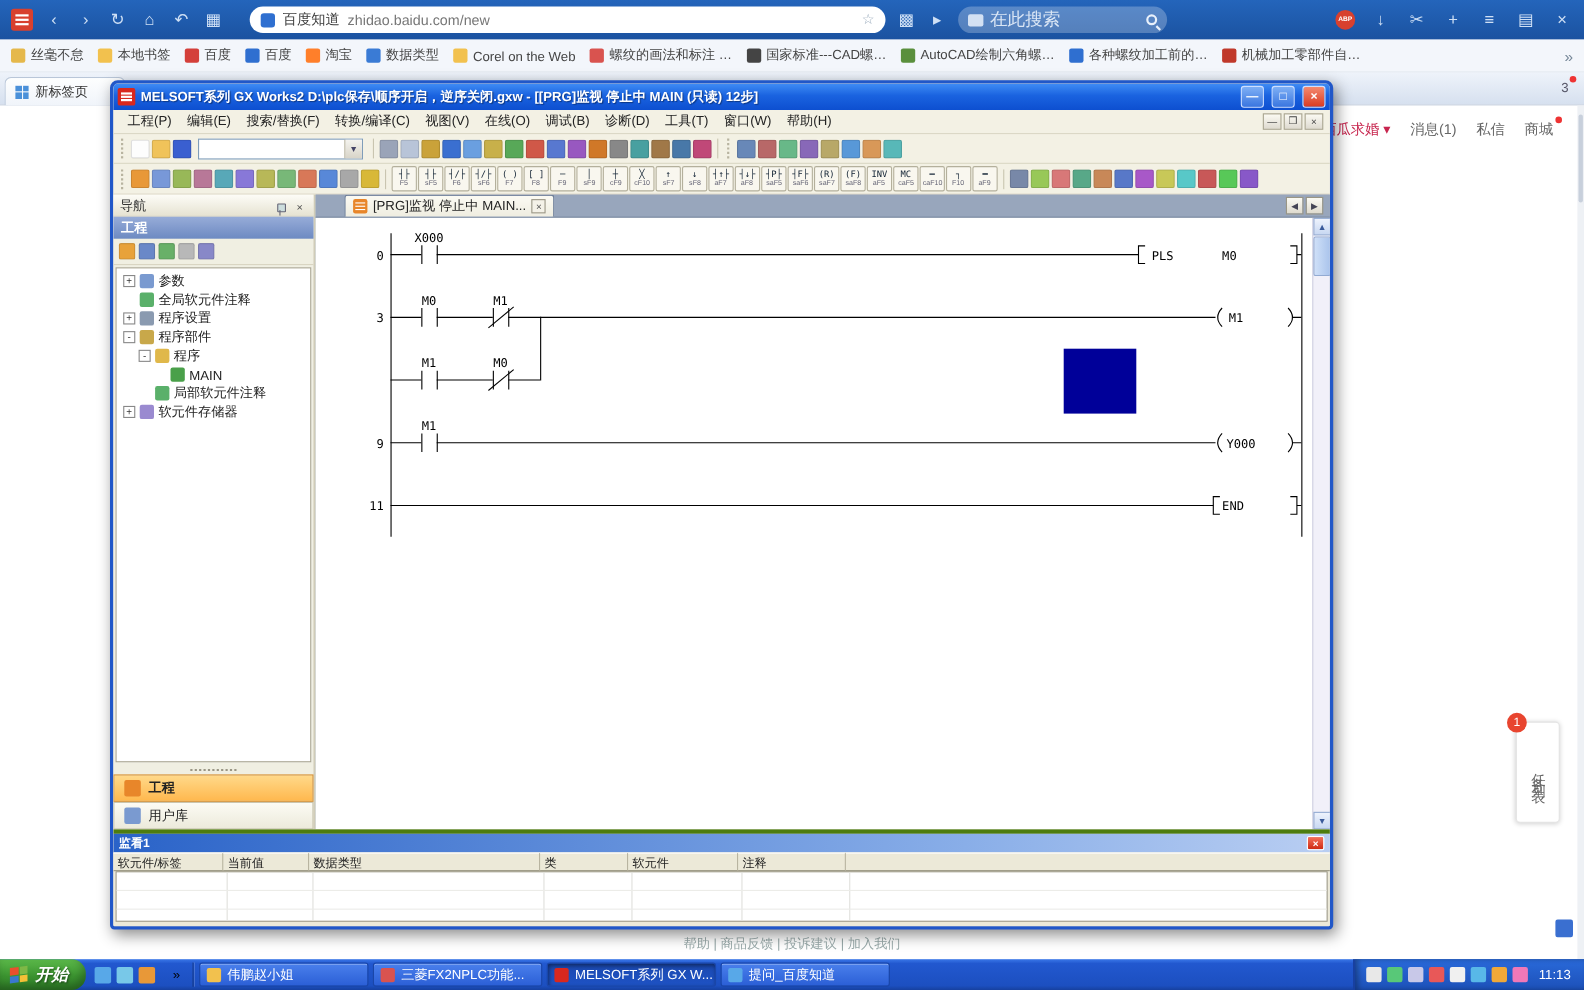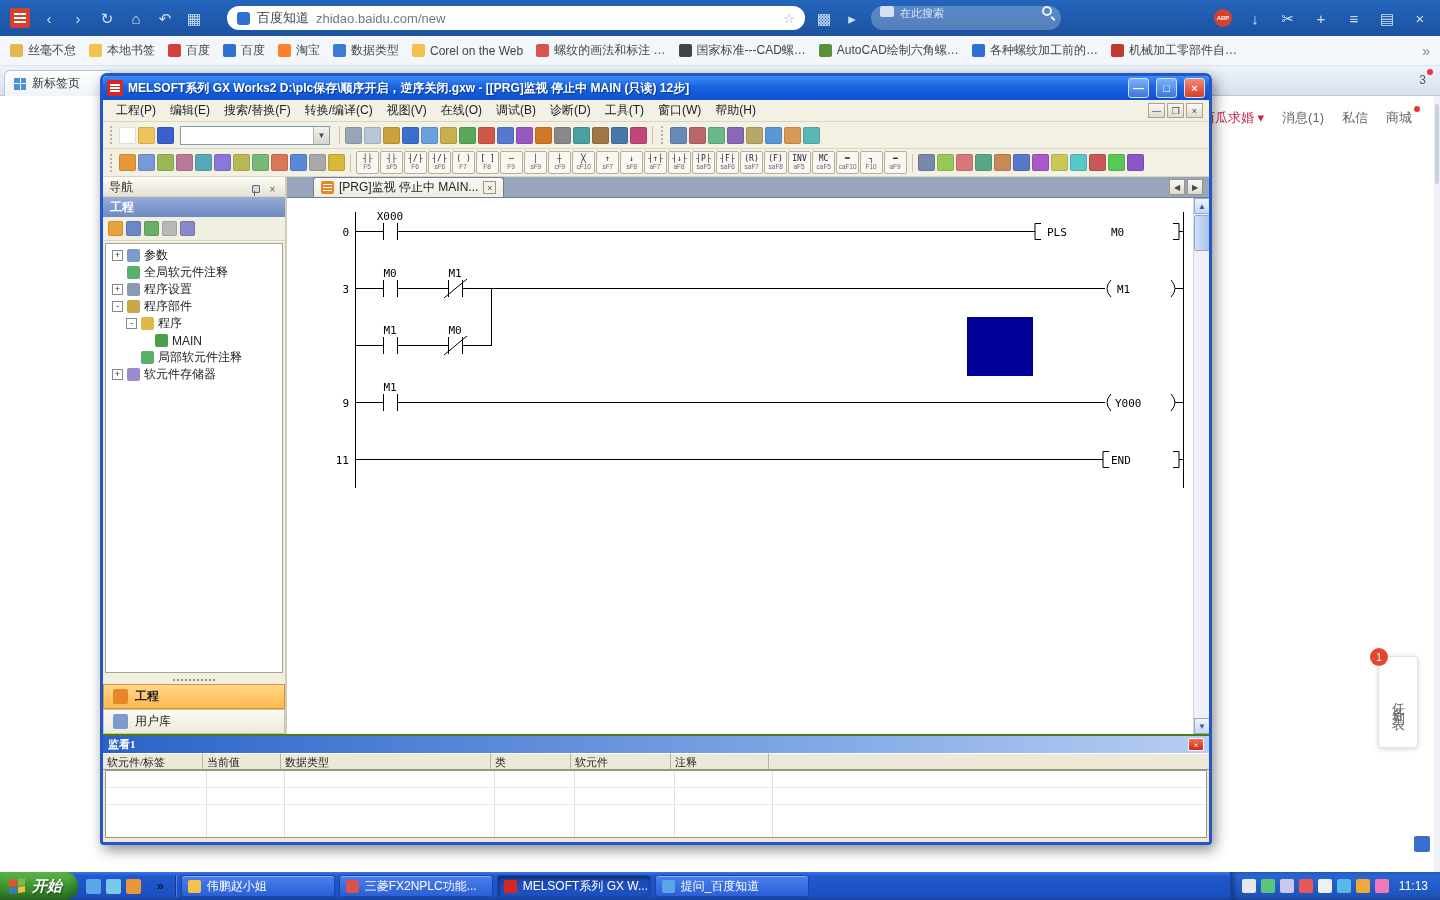--- a/index.html
+++ b/index.html
@@ -11,21 +11,21 @@
 .chrome-top{position:absolute;left:0;top:0;width:1440px;height:36px;background:linear-gradient(#2465bb,#1b52a0);display:flex;align-items:center;padding:0 10px;gap:9px;}
 .cico{color:#cfe0f5;font-size:15px;line-height:1;width:20px;text-align:center;cursor:default;}
 .cico.logo{width:20px;height:20px;background:#d8402e;border-radius:3px;position:relative;}
 .cico.logo::after{content:"";position:absolute;left:4px;top:5px;width:12px;height:2px;background:#fff;box-shadow:0 4px 0 #fff,0 8px 0 #fff;}
 .addr{margin-left:14px;width:578px;height:24px;background:#fff;border-radius:12px;display:flex;align-items:center;padding:0 10px;gap:7px;font-size:13px;overflow:hidden;white-space:nowrap;}
 .site-ico{width:13px;height:13px;background:#2f6fd0;border-radius:3px;flex:0 0 auto;}
 .addr-site{color:#404040;}
 .addr-url{color:#777;}
 .addr .star{margin-left:auto;color:#9ab;font-size:13px;}
 .mid-ics{display:flex;gap:8px;}
-.searchbox{width:190px;height:24px;background:rgba(255,255,255,.25);border-radius:12px;display:flex;align-items:flex-start;padding:0 9px;gap:6px;color:#e9f1fb;font-size:11px;}
+.searchbox{width:190px;height:24px;background:rgba(255,255,255,.25);border-radius:12px;display:flex;align-items:center;padding:0 9px;gap:6px;color:#e9f1fb;font-size:16px;}
 .shot-ic{width:14px;height:11px;background:#e9f1fb;border-radius:2px;opacity:.85;}
 .searchbox .ph{flex:1;opacity:.9;}
 .mag{width:10px;height:10px;border:2px solid #e9f1fb;border-radius:50%;position:relative;}
 .mag::after{content:"";position:absolute;left:8px;top:8px;width:2px;height:5px;background:#e9f1fb;transform:rotate(-45deg);}
 .chrome-right{margin-left:auto;display:flex;align-items:center;gap:13px;}
 .abp{width:18px;height:18px;border-radius:50%;background:#d8402e;color:#fff;font-size:6px;font-weight:bold;display:flex;align-items:center;justify-content:center;}
 
 
 .bmbar{position:absolute;left:0;top:36px;width:1440px;height:30px;background:#f3f6fb;border-bottom:1px solid #dfe5ee;display:flex;align-items:center;padding:0 10px;gap:13px;white-space:nowrap;overflow:hidden;color:#444;}
 .bmlist{display:flex;align-items:center;gap:13px;}
@@ -116,21 +116,21 @@
 .dt-arrows span{width:16px;height:16px;background:linear-gradient(#fbfaf3,#dedacd);border:1px solid #9a9685;font-size:8px;color:#445;display:flex;align-items:center;justify-content:center;}
 .canvas{position:absolute;left:0;top:21px;right:16px;bottom:0;background:#fff;overflow:hidden;}
 .vscroll{position:absolute;right:0;top:21px;bottom:0;width:16px;background:#f1f0f9;border-left:1px solid #d4d4e4;}
 .sarr{position:absolute;left:0;width:16px;height:16px;background:linear-gradient(#eef3fd,#c8d8f2);border:1px solid #92aad2;color:#3a5a9a;font-size:8px;display:flex;align-items:center;justify-content:center;}
 .sarr.up{top:0;}
 .sarr.dn{bottom:0;}
 .sthumb{position:absolute;left:0;top:17px;width:16px;height:36px;background:linear-gradient(90deg,#cfe0f8,#aac4ec);border:1px solid #92aad2;border-radius:2px;}
 .ladder text{font-family:"DejaVu Sans Mono","Liberation Mono",monospace;font-size:11px;fill:#000;}
 
 
-.watch{height:108px;flex:0 0 auto;background:#ece9d8;border-top:2px solid #4d7c0f;position:relative;font-family:Liberation Serif, serif;}
+.watch{height:88px;flex:0 0 auto;background:#ece9d8;border-top:4px solid #4d7c0f;position:relative;}
 .watch-title{height:17px;background:linear-gradient(90deg,#2a63c8,#89aee8 70%,#b9cef2);display:flex;align-items:center;padding:0 5px;color:#fff;font-weight:bold;font-size:11px;}
 .watch-x{margin-left:auto;width:16px;height:13px;background:linear-gradient(#f4705a,#cf2a12);border:1px solid #fff;border-radius:2px;color:#fff;font-size:9px;display:flex;align-items:center;justify-content:center;}
 .watch-head{height:17px;display:flex;font-size:11px;color:#222;background:#ece9d8;}
 .wh{padding:1px 4px;border-right:1px solid #b8b4a0;border-top:1px solid #fff;border-bottom:1px solid #9a9682;white-space:nowrap;overflow:hidden;}
 .wh:nth-child(1){width:100px;}
 .wh:nth-child(2){width:78px;}
 .wh:nth-child(3){width:210px;}
 .wh:nth-child(4){width:80px;}
 .wh:nth-child(5){width:100px;}
 .wh:nth-child(6){width:98px;}
@@ -269,20 +269,21 @@
     <div class="page-links">
       <span class="plink promo"><span>西瓜求婚</span> ▾</span>
       <span class="plink">消息(1)</span>
       <span class="plink">私信</span>
       <span class="plink"><span>商城</span><i class="ndot"></i></span>
     </div>
     <div class="task-card">
       <span class="badge1">1</span>
       <span class="vtext">任务列表</span>
     </div>
+    <div class="page-footer">帮助 | 商品反馈 | 投诉建议 | 加入我们</div>
     <div class="backtop"></div>
     <div class="pscroll">
         <i></i>
       </div>
   </div>
 
   <div class="mw">
     <div class="mw-title">
       <span class="mw-logo"></span>
       <span class="mw-title-text">MELSOFT系列 GX Works2 D:\plc保存\顺序开启，逆序关闭.gxw - [[PRG]监视 停止中 MAIN (只读) 12步]</span>

